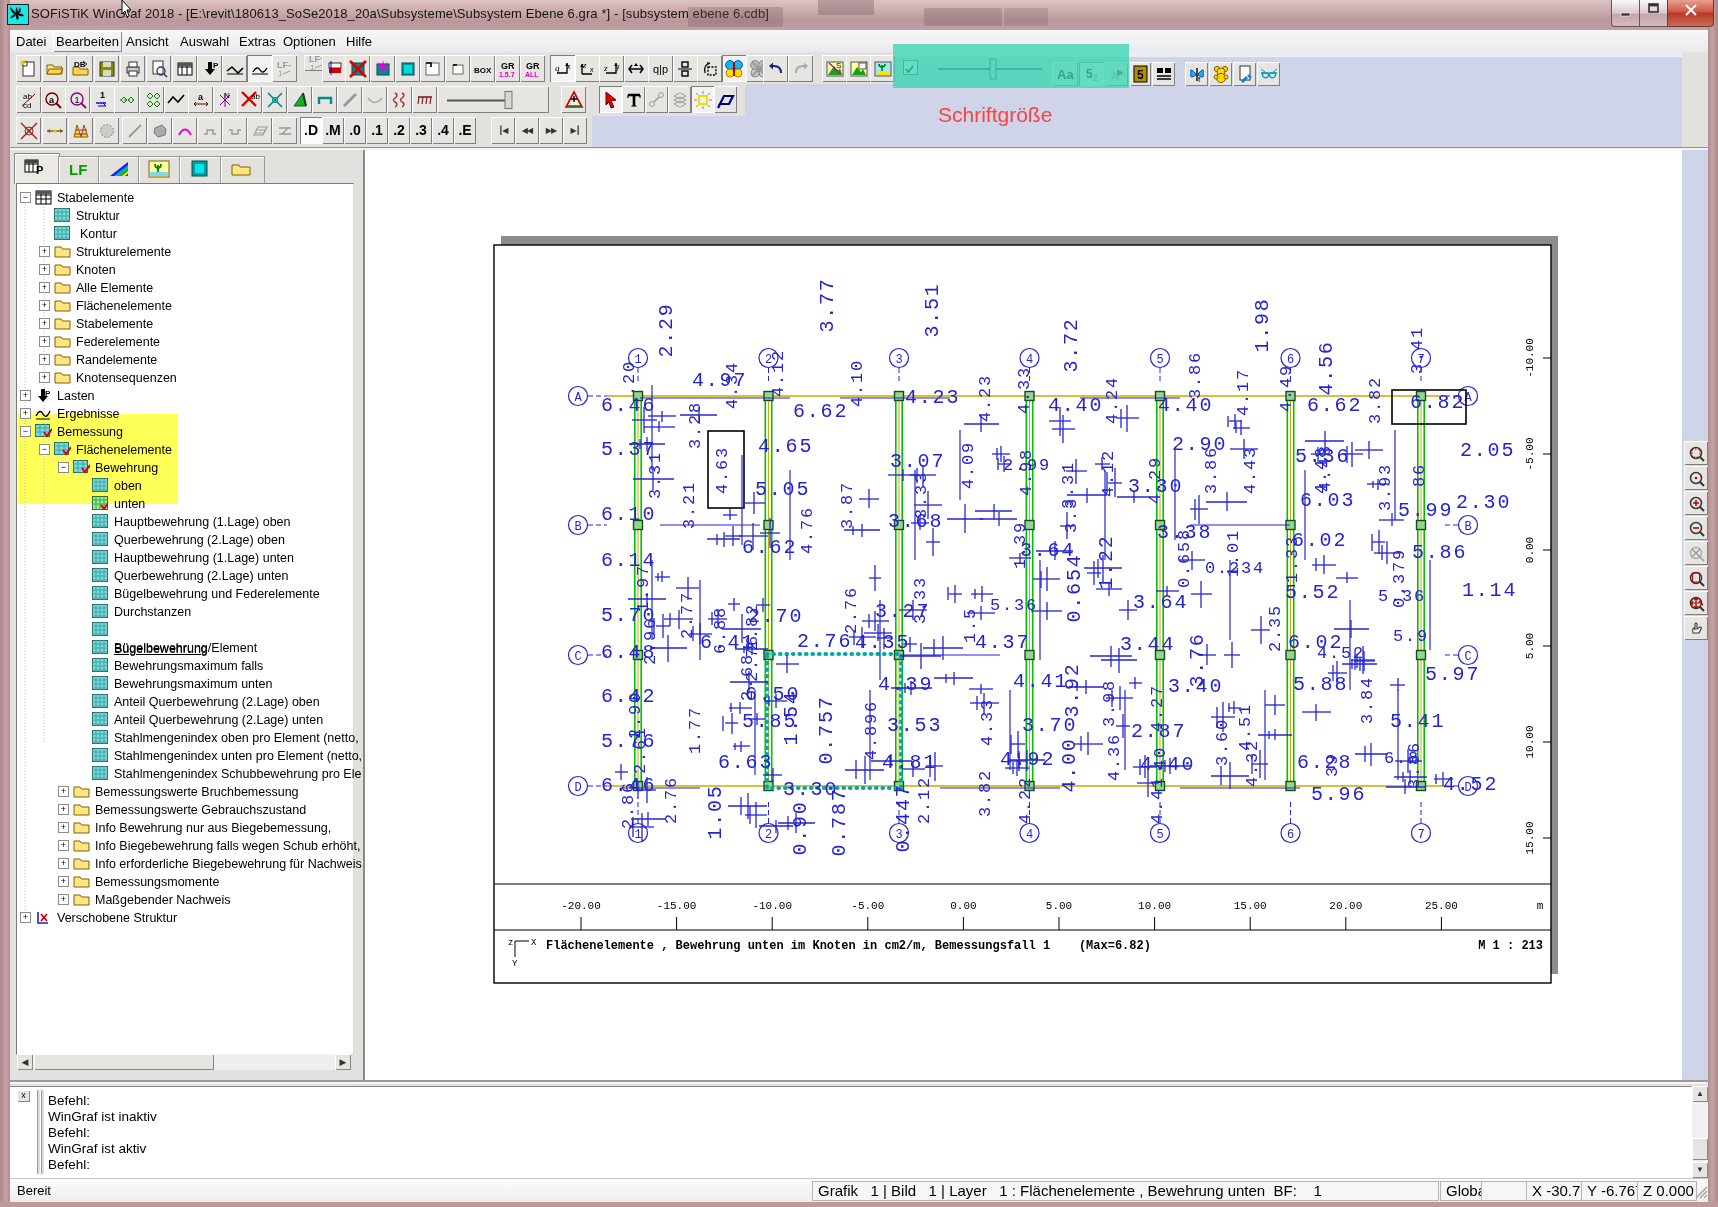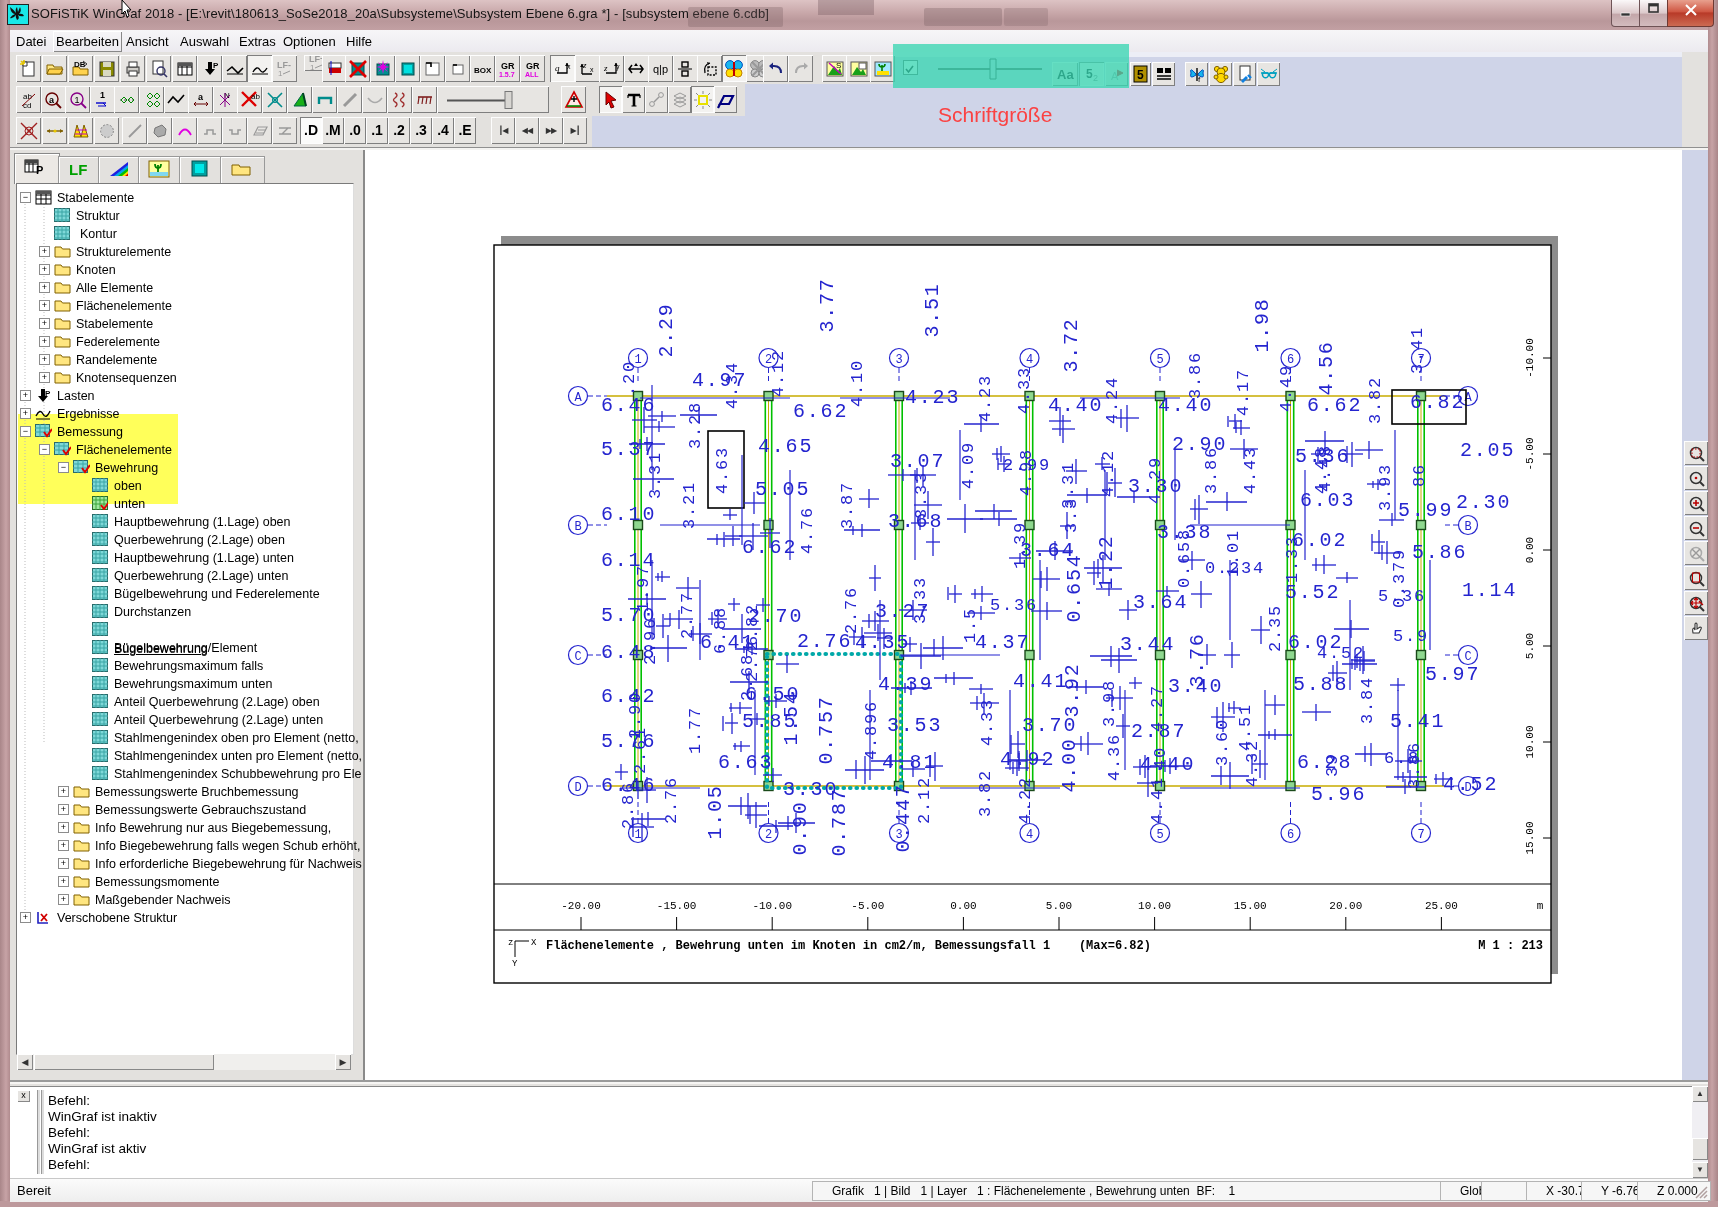--- a/index.html
+++ b/index.html
@@ -4,21 +4,21 @@
 html,body{margin:0;padding:0;width:1718px;height:1207px;overflow:hidden;}
 body{font-family:"Liberation Sans",sans-serif;position:relative;background:#c2a1a4;}
 .abs{position:absolute;}
 .btn{position:absolute;background:#e7e5e2;box-shadow:inset 1px 1px 0 #fdfdfd,inset -1px -1px 0 #7f7f7f;}
 .btn svg{position:absolute;left:50%;top:50%;transform:translate(-50%,-50%);}
 .btn.pressed{background:#f3f2f0;box-shadow:inset 1px 1px 0 #7f7f7f,inset -1px -1px 0 #fdfdfd;}
 .tb{position:absolute;background:#e3e1de;}
 .menuitem{position:absolute;top:0;height:21px;line-height:21px;font-size:13px;color:#000;}
 .treerow{position:absolute;height:18px;line-height:18px;font-size:12.5px;color:#000;white-space:nowrap;}
 .exp{position:absolute;width:9px;height:9px;background:#fff;border:1px solid #8c8c8c;font-size:9px;line-height:8px;text-align:center;color:#000;}
-.statusf{position:absolute;height:18px;border:1px solid #b4b4b4;background:#f6f6f6;font-size:12px;line-height:18px;color:#000;padding-left:19px;white-space:nowrap;overflow:hidden;}
+.statusf{position:absolute;height:18px;border:1px solid #b4b4b4;background:#f6f6f6;font-size:15px;line-height:18px;color:#000;padding-left:5px;white-space:nowrap;overflow:hidden;}
 </style></head>
 <body>
 
 <div class="abs" style="left:0;top:0;width:1718px;height:30px;background:linear-gradient(#ddc3c4,#c7a6a8 45%,#b9979a 70%,#c2a0a3);"></div>
 <div class="abs" style="left:0;top:0;width:10px;height:1207px;background:linear-gradient(90deg,#a98689,#c7a3a6 60%,#b08b8e);"></div>
 <div class="abs" style="left:1708px;top:0;width:10px;height:1207px;background:linear-gradient(90deg,#b08b8e,#c7a3a6 40%,#a98689);"></div>
 <div class="abs" style="left:0;top:1201px;width:1718px;height:6px;background:#bd999c;"></div>
 <div class="abs" style="left:7px;top:4px;width:20px;height:19px;background:#19e8e8;border:1px solid #222;">
 <svg width="18" height="17" viewBox="0 0 18 17">
       <path d="M2 2 Q6 5 8 8 Q7 4 9 2 L10 7 L12 2 Q14 6 11 9 Q15 8 16 11 Q12 12 10 10 Q12 14 9 15 Q7 12 8 10 Q5 14 2 13 Q4 10 7 9 Q3 9 2 2Z" fill="#111"></path>

